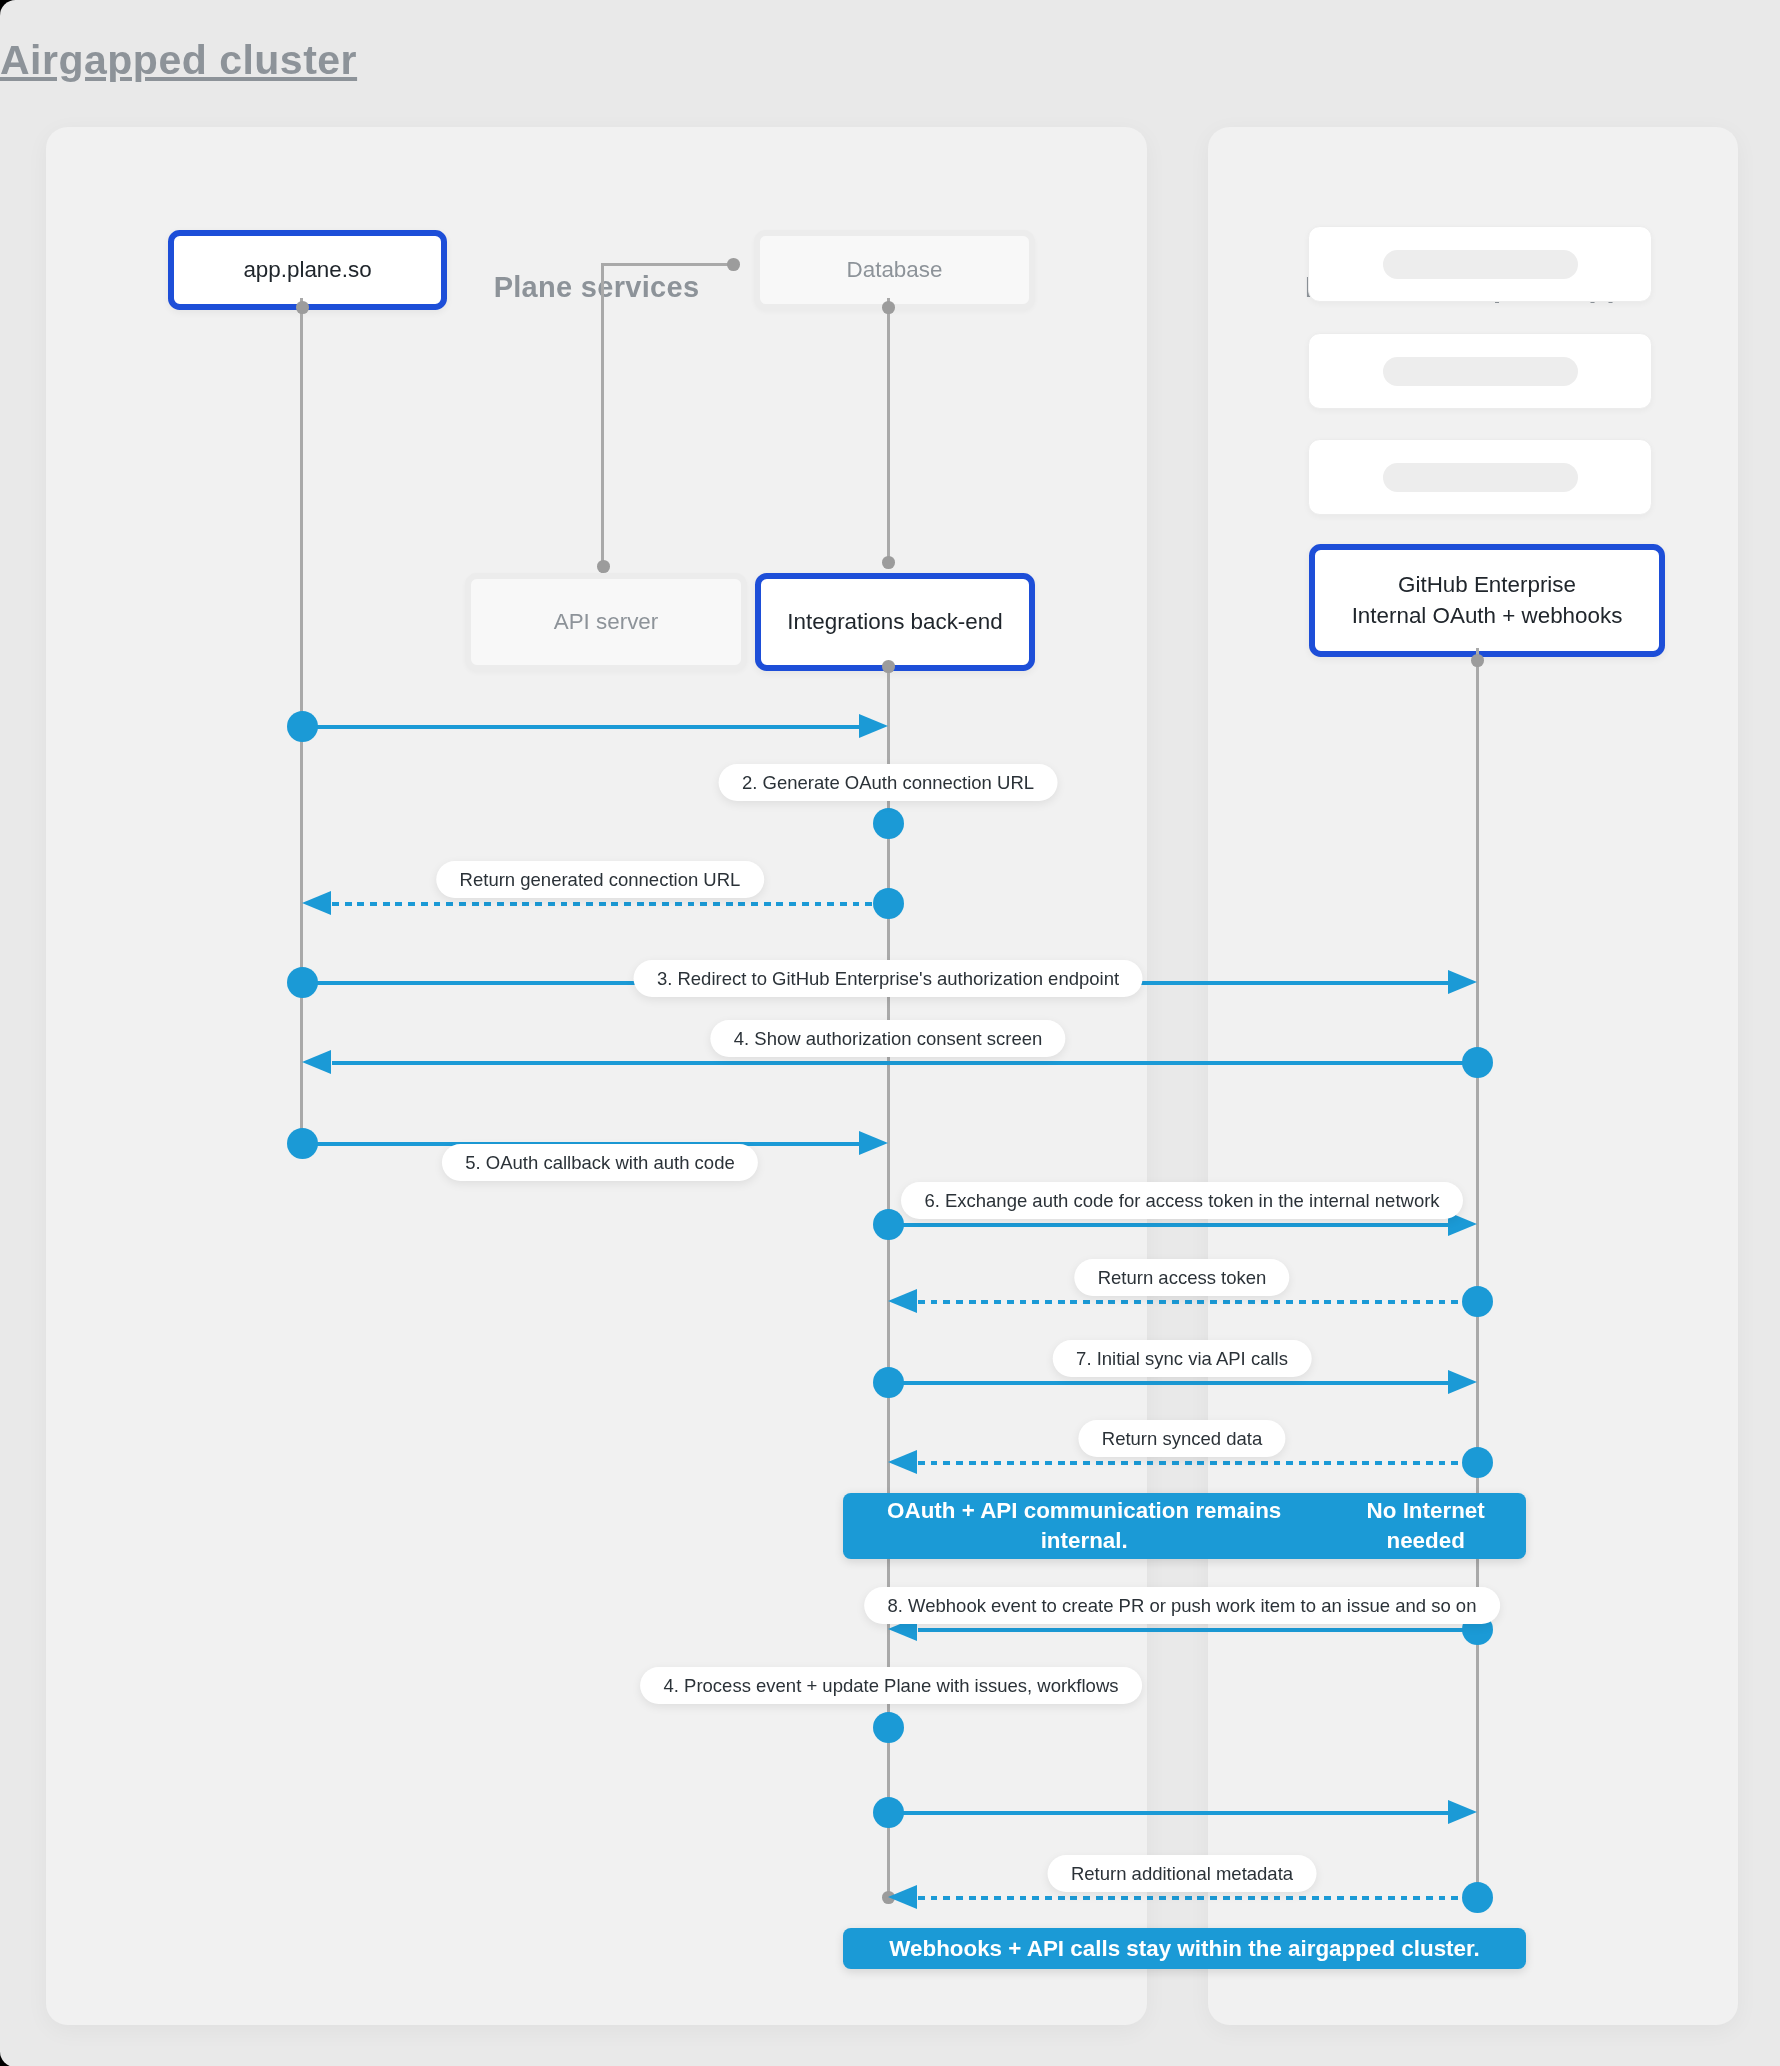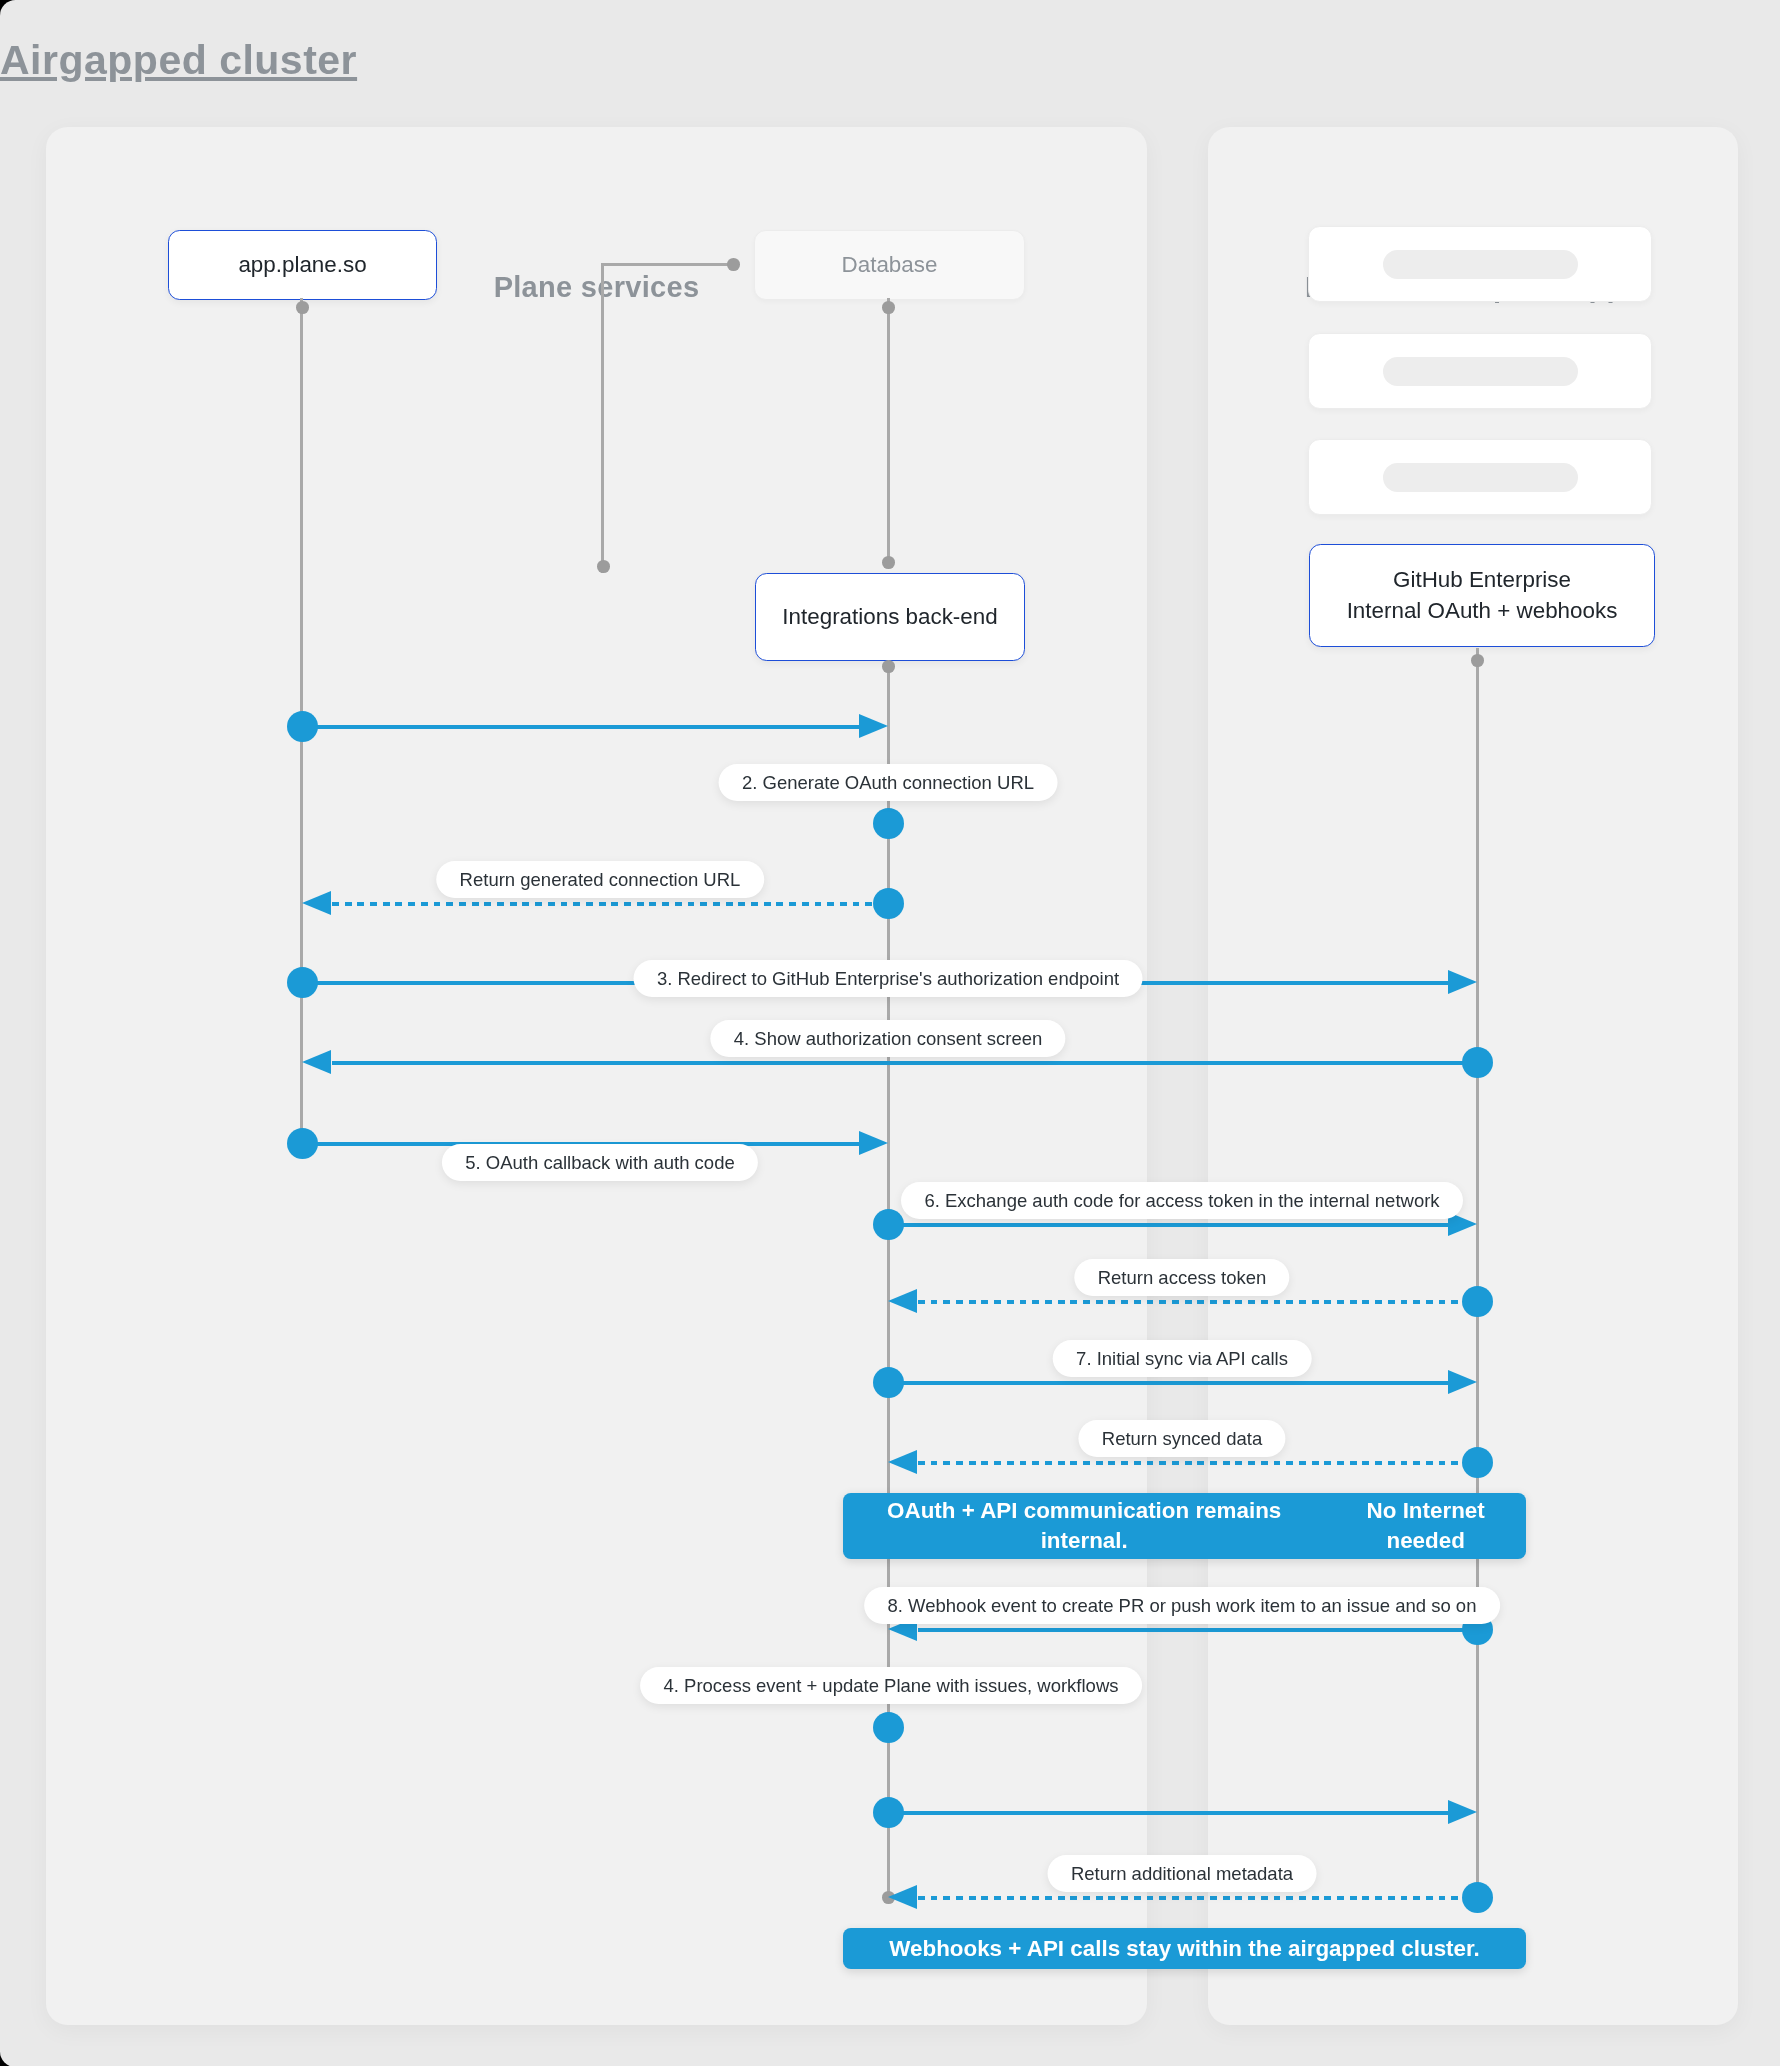--- a/index.html
+++ b/index.html
@@ -27,21 +27,21 @@
     border-radius:21.5px;box-shadow:0 5.9px 23.4px rgba(0,0,0,.045);
   }
   .panel.plane{left:46px;width:1101px;}
   .panel.internal{left:1208px;width:530px;}
   .panel-header{
     position:absolute;left:0;top:144px;width:100%;text-align:center;
     font-size:29px;font-weight:bold;color:var(--muted);letter-spacing:0.3px;
   }
   .actor{
     position:absolute;display:flex;align-items:center;justify-content:center;
-    background:#fff;border:1px solid #1d4ed8;border-radius:11.7px;
+    background:#fff;border:6px solid #1d4ed8;border-radius:11.7px;
     box-shadow:0 2.9px 7.8px rgba(0,0,0,.05);
     font-size:22.4px;color:var(--dark);text-align:center;line-height:1.35;
   }
   .actor.mutedbox{background:#f8f8f8;border-color:#ececec;color:var(--muted);box-shadow:0 2px 4.9px rgba(0,0,0,.03);}
   .placeholder{
     position:absolute;left:1308px;width:342px;height:74px;background:#fff;
     border:1px solid #ececec;border-radius:11.7px;box-shadow:0 2px 5.9px rgba(0,0,0,.04);
     display:flex;align-items:center;justify-content:center;
   }
   .placeholder .pillbar{width:195px;height:29px;border-radius:14.6px;background:#ededed;}
@@ -96,20 +96,23 @@
   <div class="gdot" style="left:882px;top:660px;"></div>
   <div class="gdot" style="left:1471px;top:654px;"></div>
   <div class="gdot" style="left:882px;top:1891px;"></div>
 
   <div class="actor" style="left:168px;top:230px;width:267px;height:68px;">
     <span>app.plane.so</span>
   </div>
   <div class="actor mutedbox" style="left:754px;top:230px;width:269px;height:68px;">
     <span>Database</span>
   </div>
+  <div class="actor mutedbox" style="left:465px;top:573px;width:270px;height:86px;">
+    <span>API server</span>
+  </div>
   <div class="actor" style="left:755px;top:573px;width:268px;height:86px;">
     <span>Integrations back-end</span>
   </div>
   <div class="actor" style="left:1309px;top:544px;width:344px;height:101px;flex-direction:column;">
     <span>GitHub Enterprise</span>
     <span>Internal OAuth + webhooks</span>
   </div>
 
   <div class="placeholder" style="top:226px;">
     <div class="pillbar"></div>

